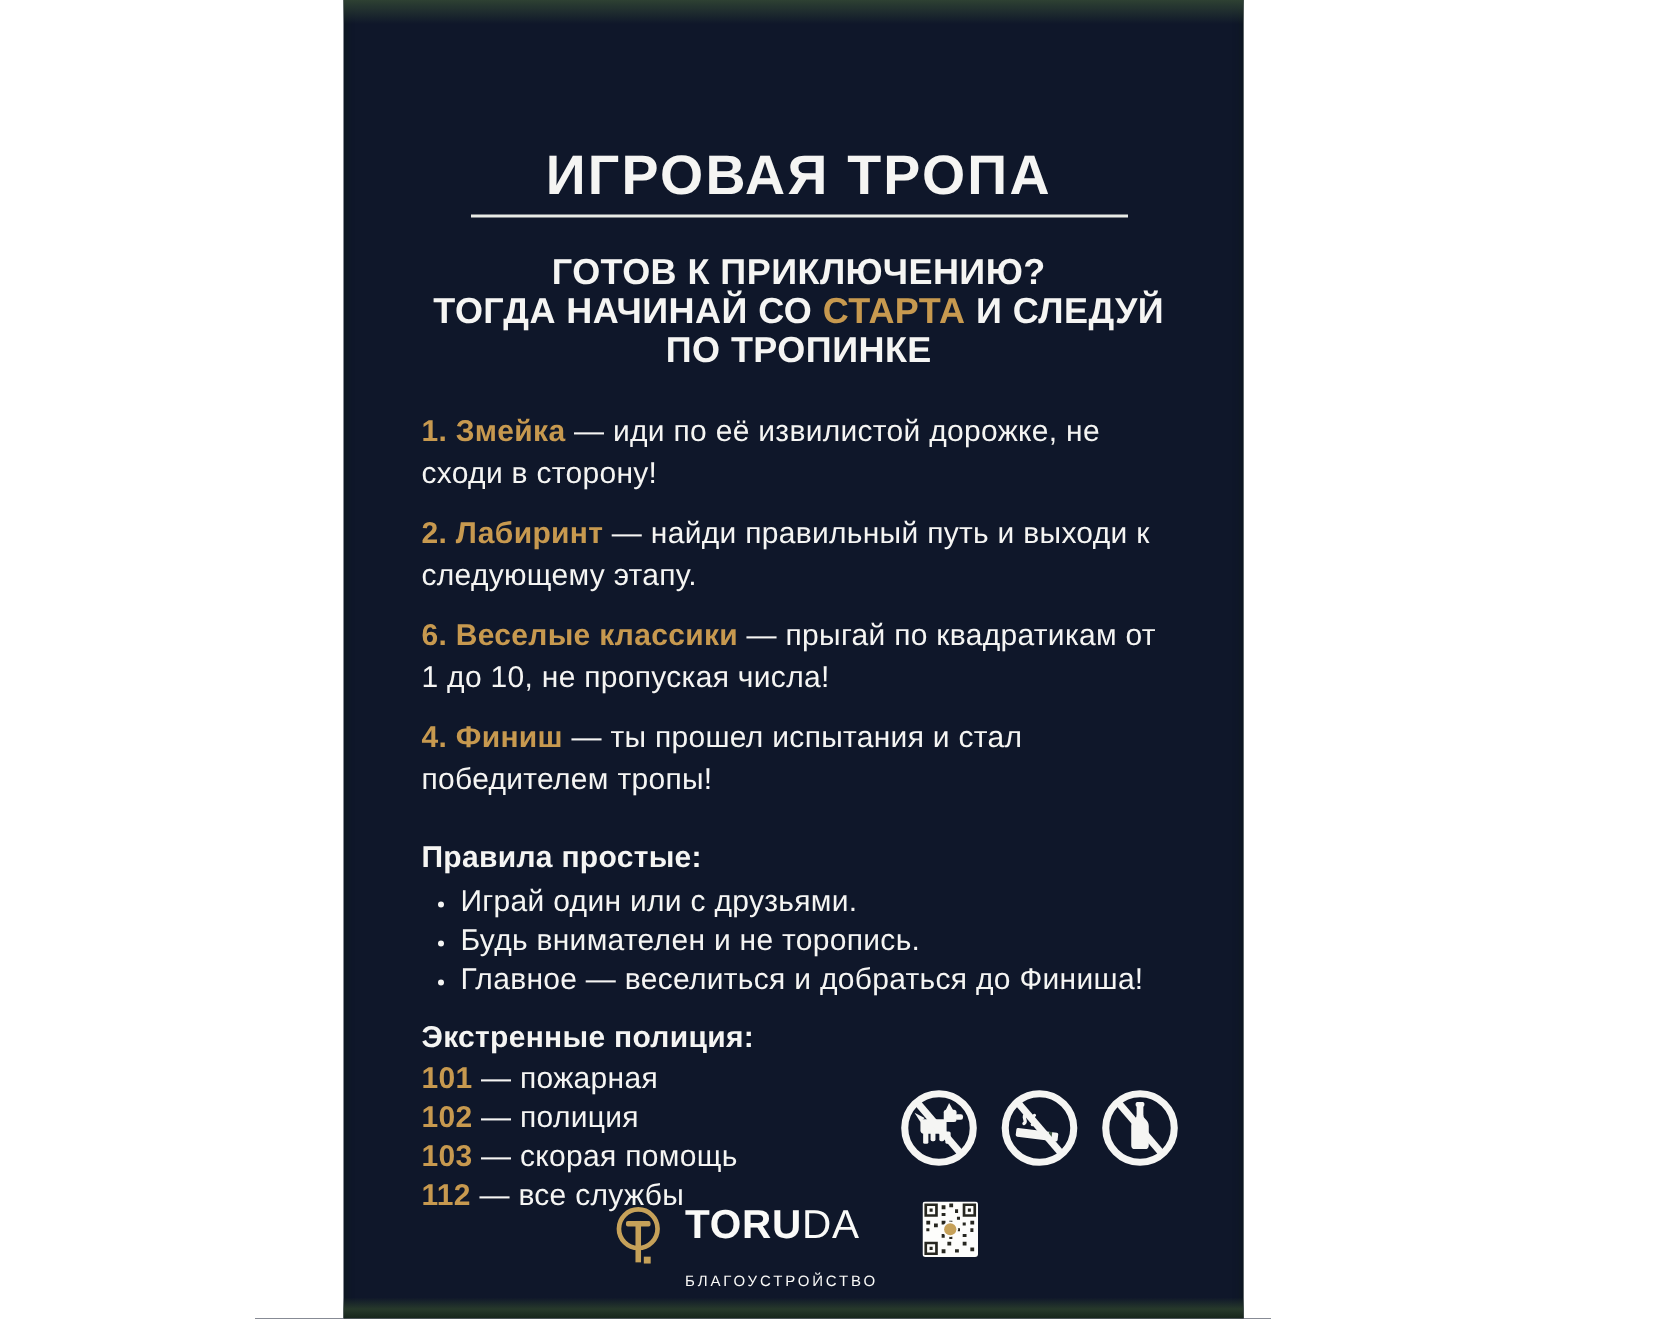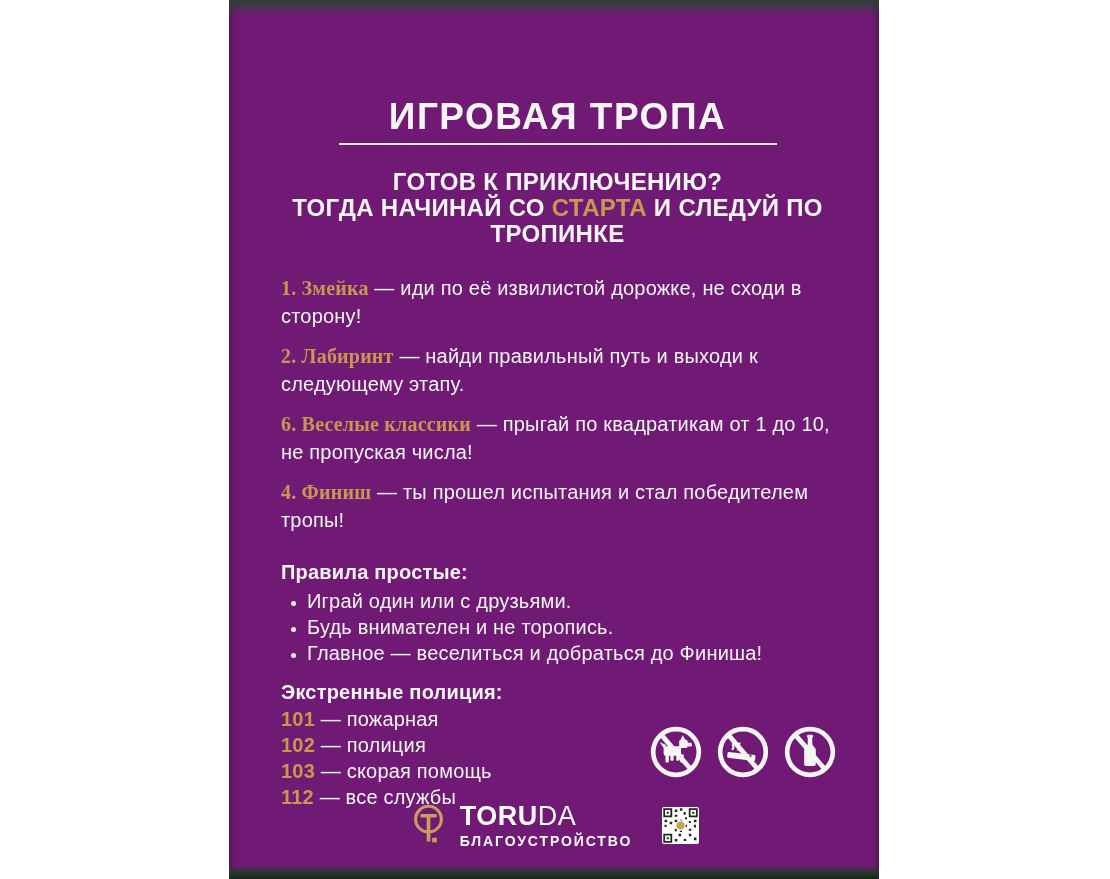--- a/index.html
+++ b/index.html
@@ -1,22 +1,22 @@
 <!DOCTYPE html>
 <html><head>
 <meta charset="utf-8">
 <style>
   html,body{margin:0;padding:0;}
   body{
     width:1110px;height:879px;position:relative;background:#ffffff;
     font-family:"Liberation Sans", sans-serif;overflow:hidden;
   }
   .poster{
-    position:absolute;left:229px;top:0;width:650px;height:879px;
-    background:#701a75;
+    position:absolute;left:229px;top:0;width:600px;height:879px;
+    background:#0f172a;
     box-shadow: inset 3px 0 6px -2px rgba(10,25,15,.45), inset -3px 0 6px -2px rgba(10,25,15,.45);
   }
   .poster::before{
     content:"";position:absolute;left:0;top:0;right:0;height:16px;
     background:linear-gradient(180deg,#2e4133 0%, rgba(62,86,67,0) 100%);
     pointer-events:none;
   }
   .poster::after{
     content:"";position:absolute;left:0;bottom:0;right:0;height:14px;
     background:linear-gradient(0deg,#16251b 0%, #27392b 45%, rgba(62,86,67,0) 100%);
@@ -32,40 +32,40 @@
   .title-underline{
     width:438px;border:none;border-top:2px solid #E9EBE6;margin:5px auto 0;height:0;
   }
   .subtitle{
     margin-top:24px;text-align:center;font-weight:bold;font-size:24px;line-height:26px;
     letter-spacing:.3px;
   }
   .gold{color:#C7994F;text-align:right;}
   .steps{margin-top:27px;}
   .step{font-size:20px;line-height:28px;margin-bottom:12px;letter-spacing:.2px;max-width:556px;}
-  .step-lead{color:#C7994F;font-weight:bold;font-family:Liberation Serif, serif;}
+  .step-lead{color:#C7994F;font-weight:bold;}
   .rules-title{margin-top:24px;font-size:20px;font-weight:bold;line-height:28px;letter-spacing:.2px;}
   ul.rules{margin:2px 0 0 0;padding-left:26px;font-size:20px;line-height:26px;letter-spacing:.2px;}
   ul.rules li::marker{color:#F5F5F3;font-size:15px;}
   .phones-section{margin-top:12px;position:relative;}
   .phones-title{font-size:20px;font-weight:bold;line-height:28px;letter-spacing:.2px;}
   .phone-row{font-size:20px;line-height:26px;letter-spacing:.2px;}
   .phone-number{color:#C7994F;font-weight:bold;}
   .icons-row{position:absolute;right:-3px;top:47px;display:flex;gap:13px;}
   .icons-row svg{display:block;}
   .logo-row{
     position:absolute;left:0;right:0;top:801px;
-    display:flex;justify-content:center;align-items:center;
+    display:flex;justify-content:center;align-items:flex-start;
   }
   .logo-mark{display:block;margin-right:12px;}
   .wordmark{display:flex;flex-direction:column;}
   .brand{font-size:27px;line-height:30px;letter-spacing:.5px;color:#FAFAF8;white-space:nowrap;}
   .brand-bold{font-weight:bold;}
   .brand-light{font-weight:normal;}
-  .tagline{font-size:14px;font-weight:bold;letter-spacing:1.9px;margin-top:2px;color:#FAFAF8;}
+  .tagline{font-size:10px;font-weight:normal;letter-spacing:1.9px;margin-top:18px;color:#FAFAF8;}
   .qr{margin-left:30px;display:block;border-radius:2px;}
 </style>
 </head>
 <body>
 
 <div class="poster">
   <div class="content">
 
     <div class="title">ИГРОВАЯ ТРОПА</div>
     <hr class="title-underline">

